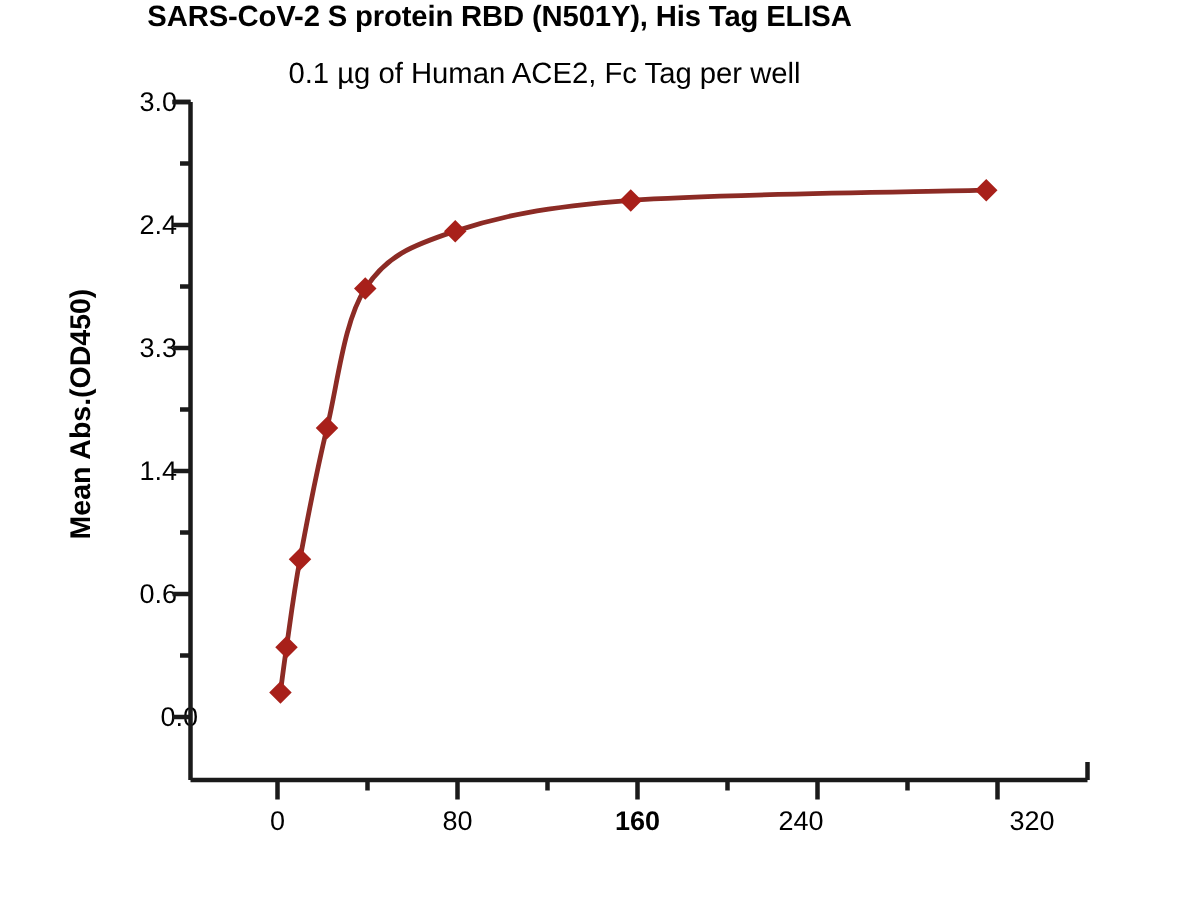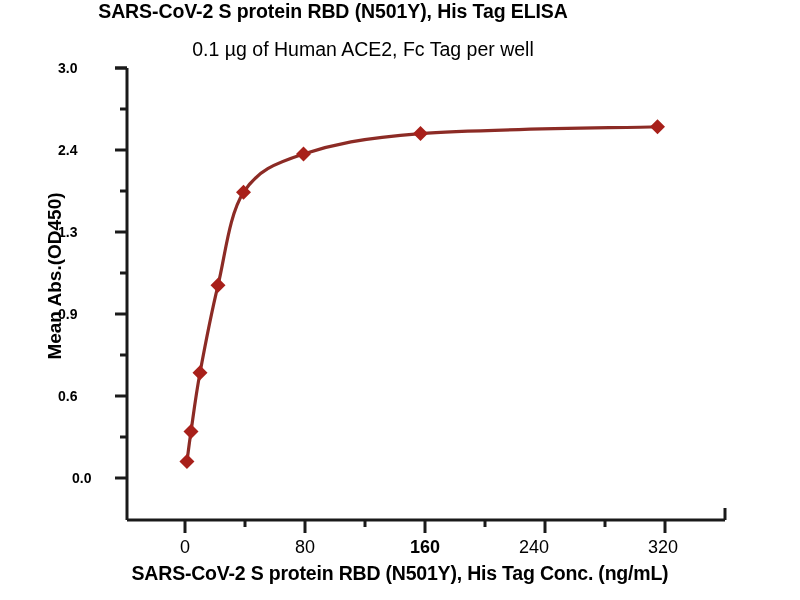--- a/index.html
+++ b/index.html
@@ -60,22 +60,23 @@
     width: 800px;
     text-align: center;
     font-size: 19.5px;
     font-weight: bold;
     letter-spacing: -0.2px;
     white-space: nowrap;
   }
   .ytick-label {
     position: absolute;
     width: 60px;
-    font-size: 14px;
-    font-weight: bold;
+    text-align: right;
+    font-size: 18px;
+    font-weight: normal;
     line-height: 18px;
   }
   .xtick-label {
     position: absolute;
     width: 60px;
     text-align: center;
     font-size: 18px;
     font-weight: normal;
     line-height: 18px;
   }
@@ -87,34 +88,33 @@
 </style>
 </head>
 <body>
 
 <div id="figure">
 
   <div class="title">SARS-CoV-2 S protein RBD (N501Y), His Tag ELISA</div>
   <div class="subtitle">0.1 µg of Human ACE2, Fc Tag per well</div>
 
   <div class="ylabel">Mean Abs.(OD450)</div>
-  <div class="xlabel">SARS-CoV-2 S protein RBD (N501Y), His Tag Conc. (ng/mL)</div>
 
   <div class="ytick-label" style="left:58px; top:59px;">3.0</div>
   <div class="ytick-label" style="left:58px; top:141px;">2.4</div>
-  <div class="ytick-label" style="left:58px; top:223px;">1.3</div>
-  <div class="ytick-label" style="left:58px; top:305px;">0.9</div>
+  <div class="ytick-label" style="left:58px; top:223px;">3.3</div>
+  <div class="ytick-label" style="left:58px; top:305px;">1.4</div>
   <div class="ytick-label" style="left:58px; top:387px;">0.6</div>
   <div class="ytick-label" style="left:72px; top:469px;">0.0</div>
 
   <div class="xtick-label" style="left:155px; top:538px;">0</div>
   <div class="xtick-label" style="left:275px; top:538px;">80</div>
   <div class="xtick-label" style="left:395px; top:538px;font-weight:bold;">160</div>
   <div class="xtick-label" style="left:504px; top:538px;">240</div>
-  <div class="xtick-label" style="left:633px; top:538px;">320</div>
+  <div class="xtick-label" style="left:658px; top:538px;">320</div>
 
   <svg class="plot" width="800" height="600">
 
     <g id="axes">
         <line x1="127" y1="68" x2="127" y2="520" stroke="#1A1A1A" stroke-width="3"></line>
         <line x1="127" y1="520" x2="725" y2="520" stroke="#1A1A1A" stroke-width="3"></line>
         <line x1="725" y1="520" x2="725" y2="508" stroke="#1A1A1A" stroke-width="3"></line>
         <line x1="127" y1="68" x2="115" y2="68" stroke="#1A1A1A" stroke-width="3"></line>
       </g>
     <g id="ticks">

